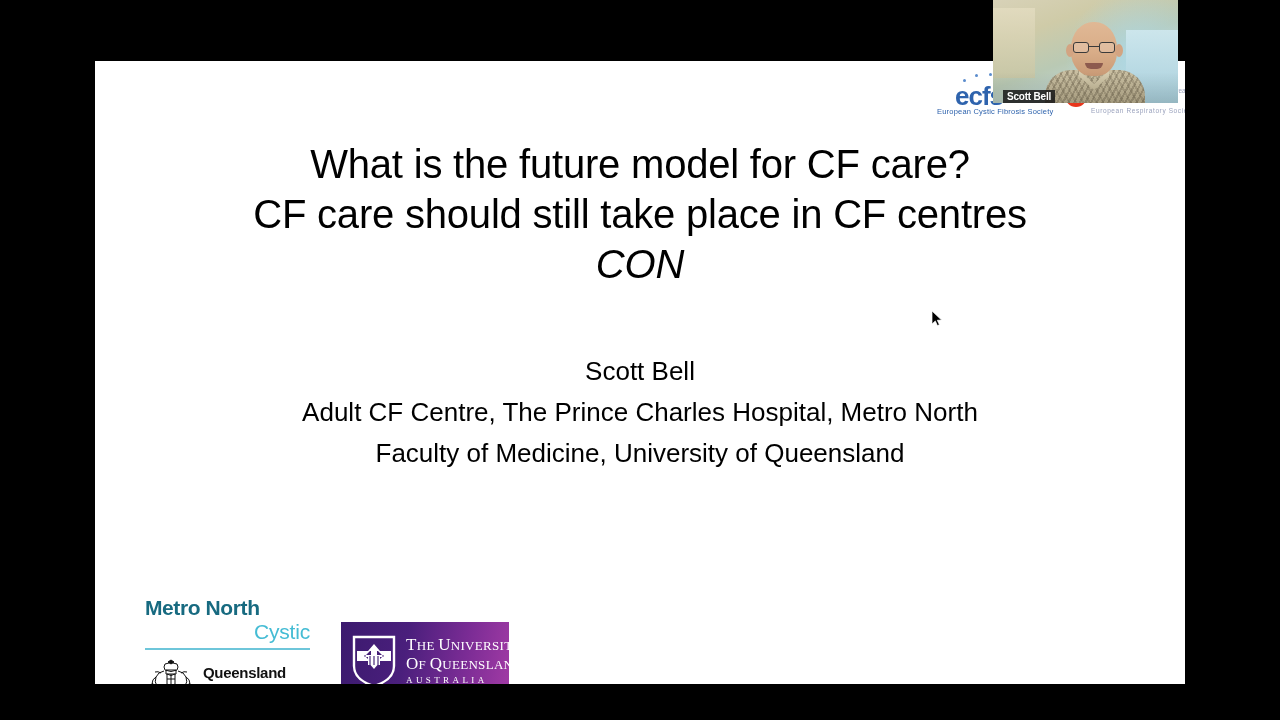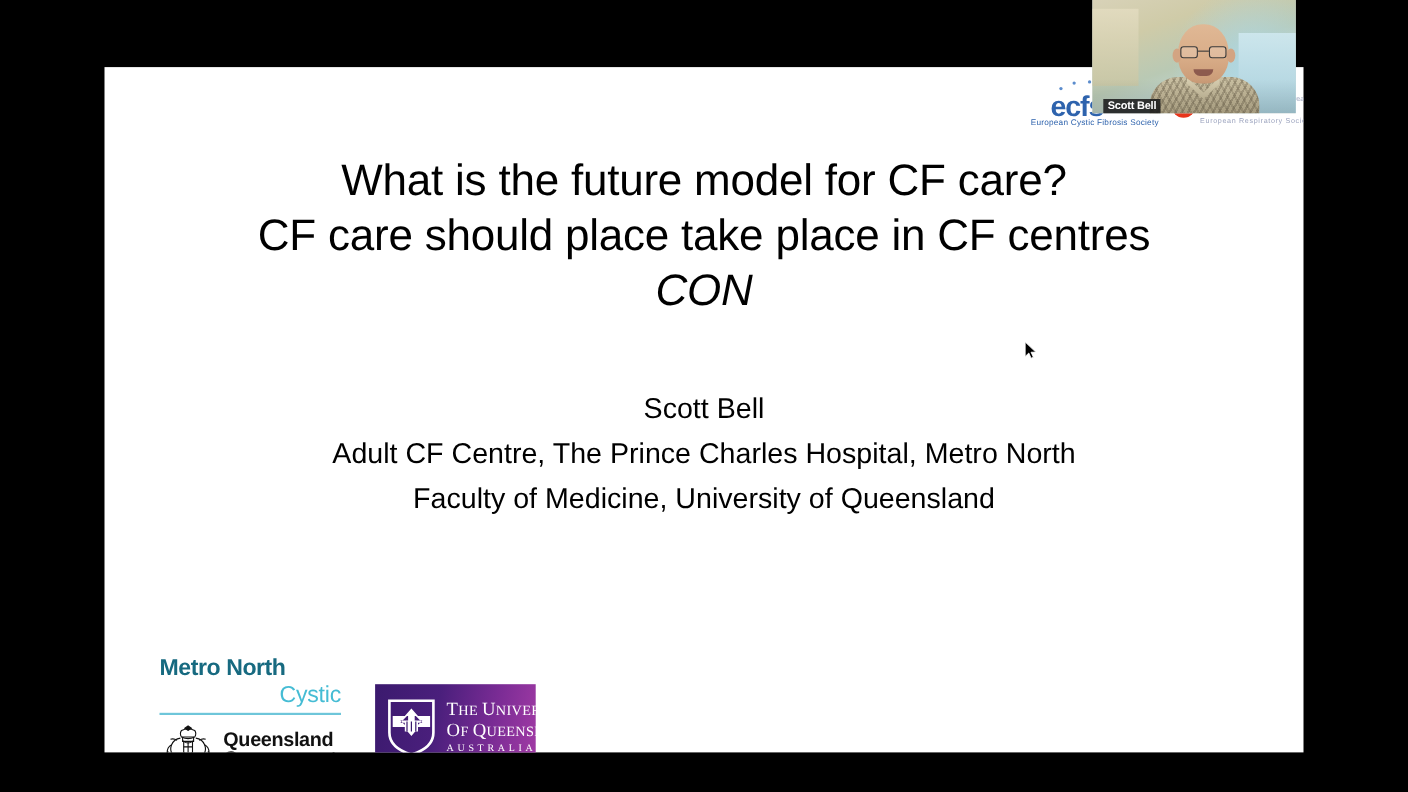--- a/index.html
+++ b/index.html
@@ -191,35 +191,35 @@
     width: 100%;
   }
   .qld {
     margin-top: 7px;
     display: flex;
     align-items: center;
     gap: 6px;
   }
   .qld-arms { width: 52px; height: 48px; flex: none; }
   .qld-text {
-    font-size: 18px;
+    font-size: 15px;
     font-weight: bold;
     color: #111111;
     line-height: 17px;
     letter-spacing: -0.3px;
   }
   .qld-text span { display: block; }
   .qld-text .gov { font-weight: bold; }
 
   
   .uq {
     position: absolute;
     left: 246px;
     top: 95px;
-    width: 146px;
+    width: 168px;
     height: 78px;
     background: linear-gradient(100deg, #3b1a6e 0%, #4a1f7c 38%, #7b2c95 72%, #a23ba5 100%);
     display: flex;
     align-items: center;
     gap: 9px;
     padding: 0 10px;
     box-sizing: border-box;
   }
   .uq-shield { width: 46px; height: 54px; flex: none; }
   .uq-text { color: #ffffff; line-height: 1.08; }
@@ -435,21 +435,21 @@
         <div class="ers-dot"></div>
         <div class="ers-word">ERS</div>
         <div class="ers-sub">European Respiratory Society</div>
         <div class="ers-side">every breath counts</div>
       </div>
 
     </div>
 
     <div class="title-block">
       <span class="title-line">What is the future model for CF care?</span>
-      <span class="title-line"><span>CF care should place </span><span class="title-underline">take place</span><span> in CF centres</span></span>
+      <span class="title-line"><span>CF care should still </span><span class="title-underline">take place</span><span> in CF centres</span></span>
       <span class="title-line title-con">CON</span>
     </div>
 
     <div class="author-block">
       <span class="author-line">Scott Bell</span>
       <span class="author-line">Adult CF Centre, The Prince Charles Hospital, Metro North</span>
       <span class="author-line">Faculty of Medicine, University of Queensland</span>
     </div>
 
     <div class="footer-logos">

